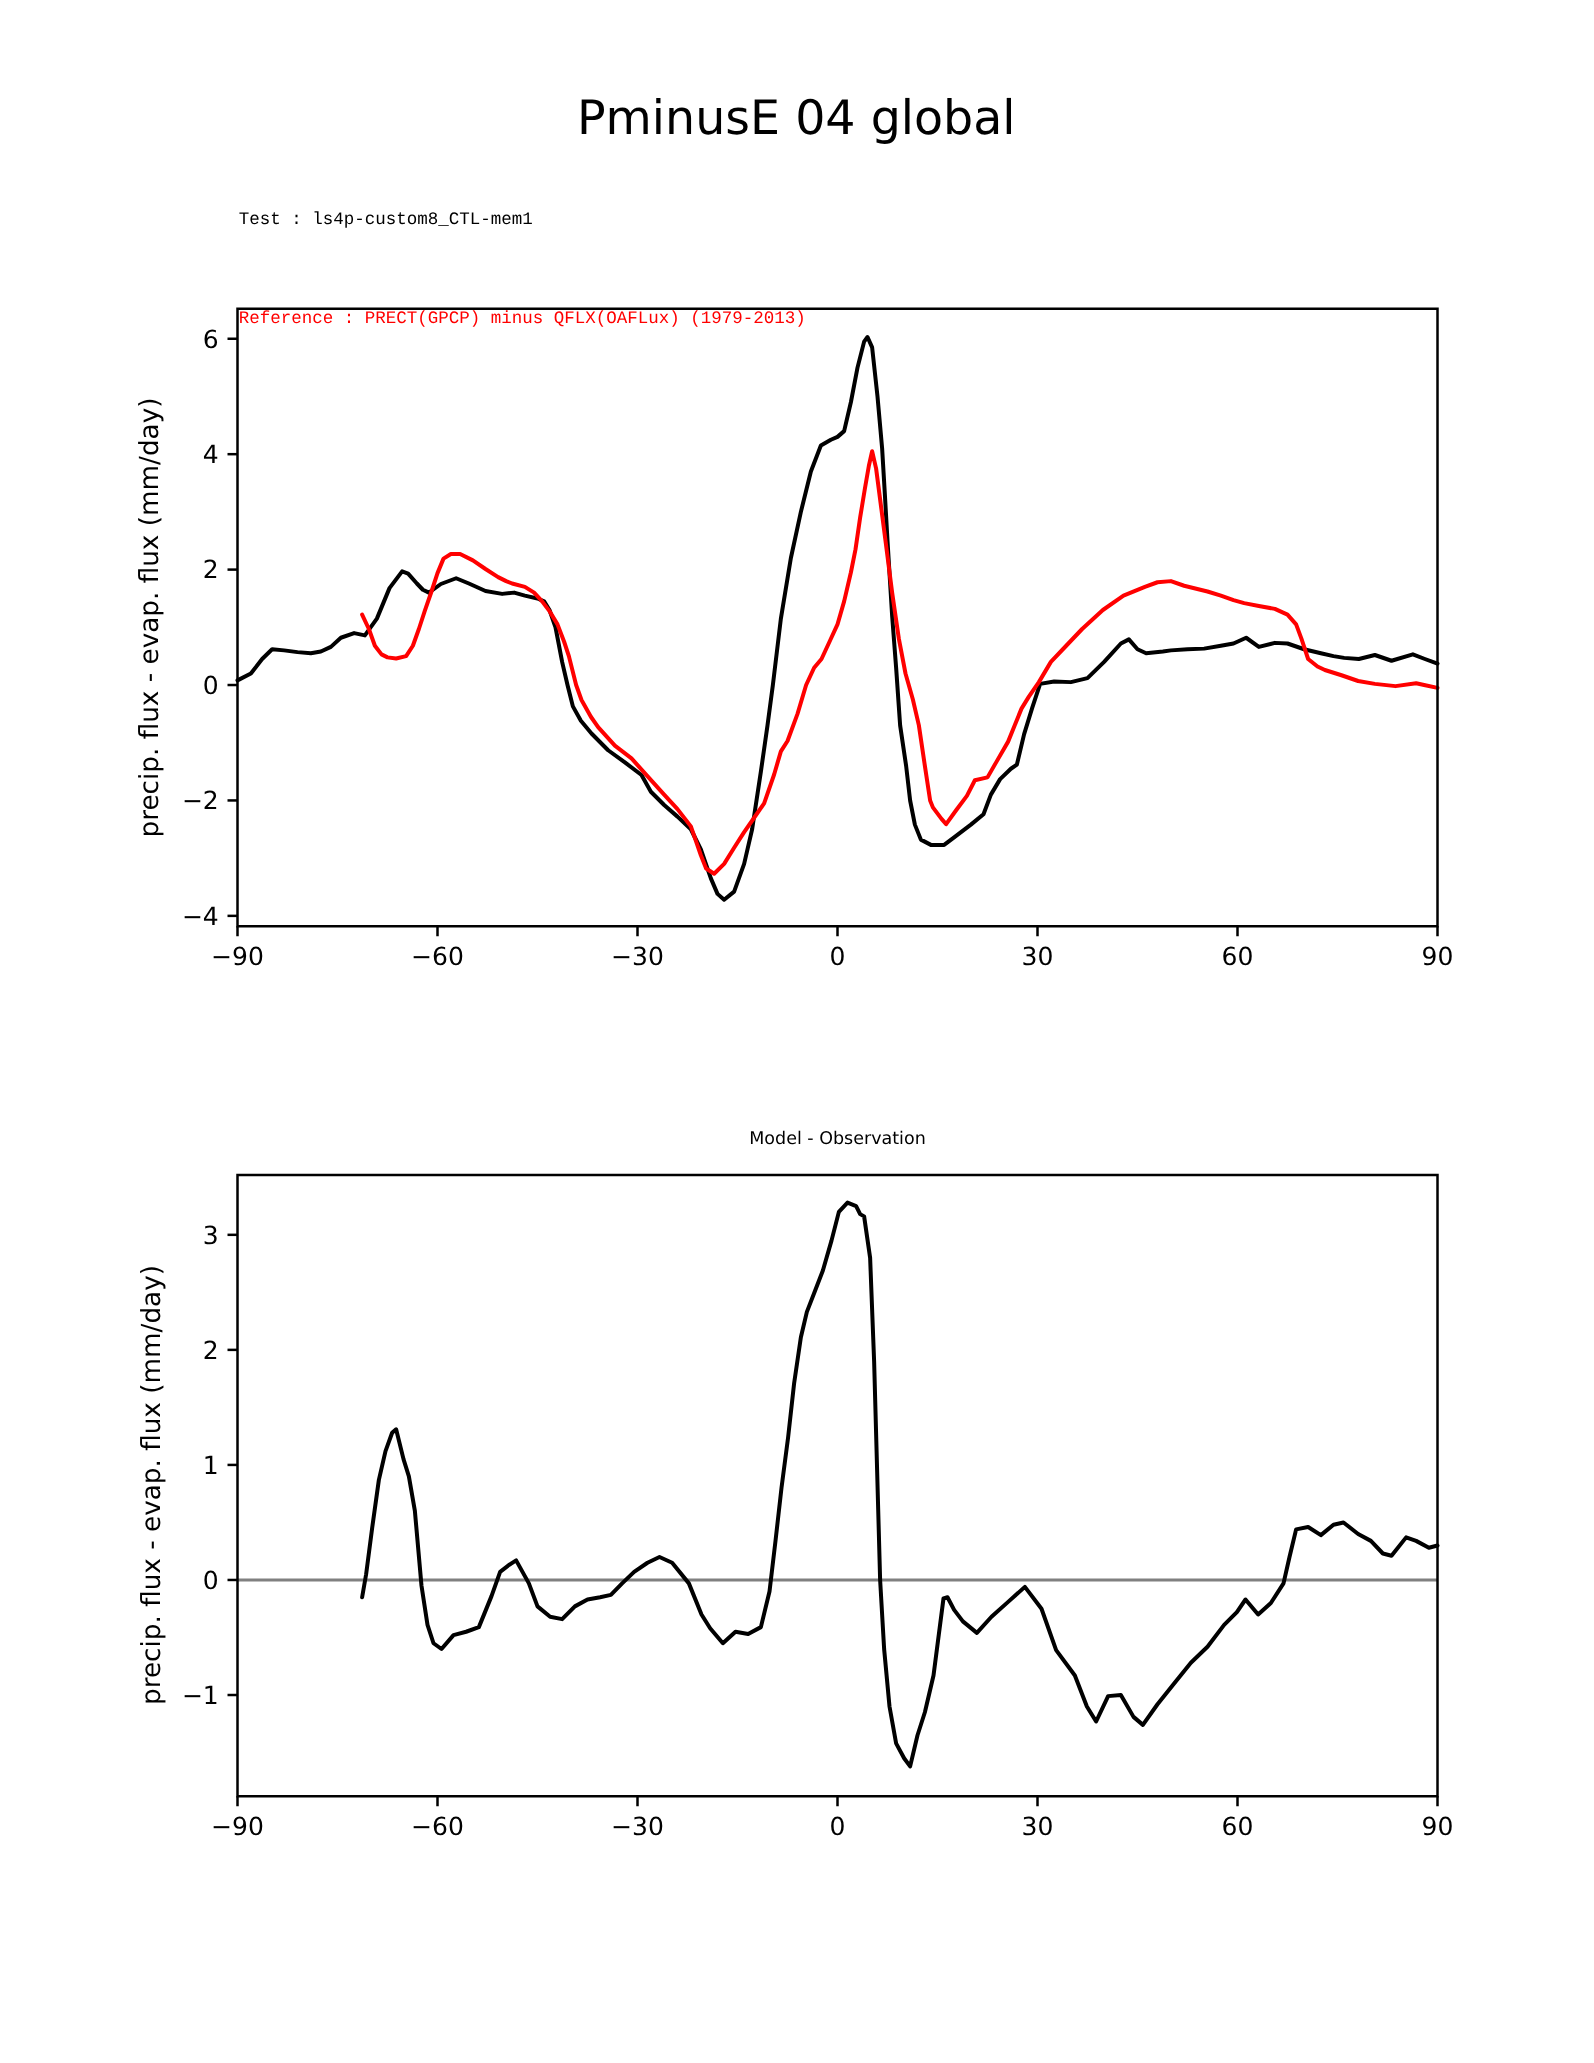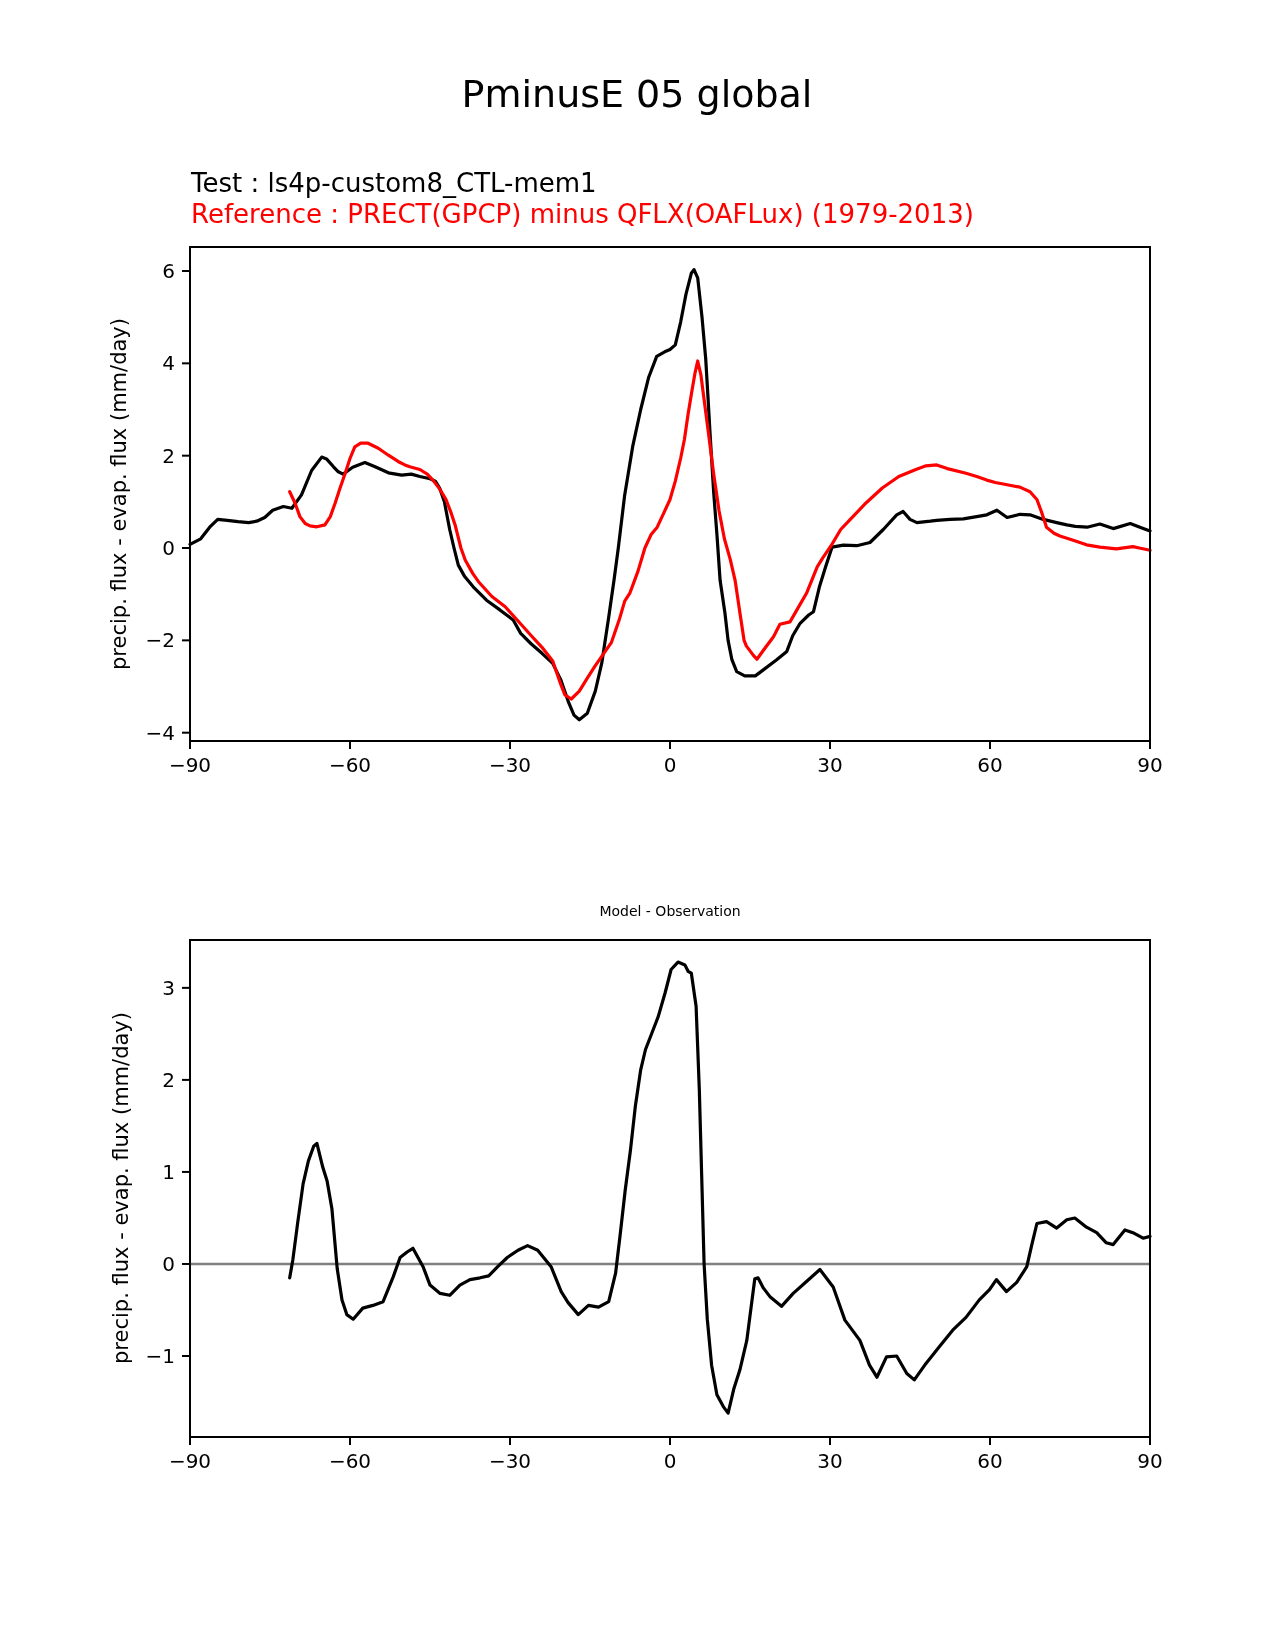--- a/index.html
+++ b/index.html
@@ -16,22 +16,23 @@
     position: absolute;
     left: 637px;
     top: 72px;
     transform: translateX(-50%);
     font-size: 38px;
     white-space: nowrap;
   }
   .legend-line {
     position: absolute;
     left: 191px;
-    font-size: 26px;
+    font-size: 14px;
     white-space: nowrap;
+    font-family: Liberation Mono, monospace;
   }
   #legend-test { top: 168px; }
   #legend-ref  { top: 199px; }
   .axes-title {
     position: absolute;
     left: 670px;
     top: 903px;
     transform: translateX(-50%);
     font-size: 14px;
     white-space: nowrap;
@@ -49,24 +50,24 @@
     font-family: "DejaVu Sans", "Liberation Sans", sans-serif;
     font-size: 20px;
     fill: #000000;
   }
 </style>
 </head>
 <body>
 
 <div id="figure">
 
-  <div class="suptitle">PminusE 05 global</div>
+  <div class="suptitle">PminusE 04 global</div>
 
   <div id="legend-test" class="legend-line" style="color: rgb(0, 0, 0);">Test : ls4p-custom8_CTL-mem1</div>
-  <div id="legend-ref" class="legend-line" style="color: rgb(255, 0, 0);">Reference : PRECT(GPCP) minus QFLX(OAFLux) (1979-2013)</div>
+  <div id="legend-ref" class="legend-line" style="color: rgb(255, 0, 0); margin-top: 48px;">Reference : PRECT(GPCP) minus QFLX(OAFLux) (1979-2013)</div>
 
   <div id="ylabel-top" class="ylabel">precip. flux - evap. flux (mm/day)</div>
   <div id="ylabel-bottom" class="ylabel">precip. flux - evap. flux (mm/day)</div>
 
   <div class="axes-title">Model - Observation</div>
 
   <svg id="plots" width="1275" height="1650" viewBox="0 0 1275 1650">
     <g id="plot-top">
         <polyline points="190.0,544.3 200.7,538.8 209.7,527.2 217.7,519.4 227.3,520.3 238.0,521.7 248.7,522.6 256.7,521.2 264.7,517.5 272.7,510.2 283.3,506.5 291.9,508.3 301.5,494.9 311.6,470.5 321.7,457.1 326.5,458.9 333.5,466.8 338.3,471.8 343.1,474.1 352.7,467.2 364.9,462.6 375.1,466.8 388.4,472.8 401.7,475.1 411.3,474.1 419.9,476.5 430.0,478.8 435.3,481.1 439.6,488.0 444.4,501.8 449.7,529.5 454.0,548.0 458.3,565.1 464.7,576.6 473.2,586.8 486.5,600.2 499.9,609.9 513.2,620.0 520.7,633.4 531.3,644.0 542.0,653.3 552.7,663.4 560.7,679.6 568.7,702.7 574.0,715.1 579.3,719.8 587.3,713.3 595.3,691.1 601.7,663.4 608.7,617.3 614.0,580.3 618.3,548.0 624.7,494.9 632.7,446.4 640.7,409.5 648.7,377.2 656.7,356.4 664.7,351.8 670.0,349.5 675.3,344.9 680.7,321.8 686.0,294.1 691.3,273.3 694.0,269.6 697.7,277.9 702.0,317.2 705.7,358.7 707.9,395.7 710.0,432.6 713.7,492.6 716.9,534.2 720.1,580.3 724.9,612.7 728.1,640.4 731.9,659.7 736.7,671.7 744.7,675.9 755.3,675.9 763.3,669.9 776.7,659.7 786.8,651.4 792.7,635.7 800.1,623.3 808.7,615.0 813.5,611.7 819.3,587.3 825.7,566.5 832.1,547.1 843.3,545.2 856.7,545.7 870.0,542.5 883.3,529.5 896.7,514.8 903.1,511.5 910.0,519.4 916.9,522.6 930.3,521.2 936.7,520.3 950.0,519.4 963.3,518.9 976.7,516.6 986.8,514.8 996.9,510.2 1007.1,517.5 1019.9,514.3 1030.0,514.8 1043.3,519.4 1056.7,522.6 1066.8,524.9 1075.3,526.3 1087.1,527.2 1099.9,524.0 1113.2,528.6 1130.3,523.5 1139.9,527.2 1150.0,530.9" fill="none" stroke="#000000" stroke-width="3.2" stroke-linejoin="round" stroke-linecap="round"></polyline>
         <polyline points="289.7,491.7 295.1,503.2 299.9,516.6 305.2,523.5 310.0,525.9 316.9,526.8 324.9,524.9 330.3,516.6 335.1,503.2 339.9,488.5 345.2,473.2 350.0,458.5 354.8,446.9 360.7,443.2 368.1,443.2 378.3,448.3 388.4,455.2 398.5,461.7 404.9,464.9 409.7,466.8 419.9,469.5 427.3,474.1 433.7,481.1 439.6,488.9 446.0,499.5 451.3,513.4 455.1,524.9 460.9,548.0 465.2,560.0 472.7,573.4 478.5,581.7 491.9,596.5 505.2,606.7 520.1,623.3 531.3,635.7 542.0,647.3 552.7,661.1 560.7,684.2 564.9,694.8 571.3,699.0 579.3,691.1 587.3,678.2 595.3,665.7 603.3,654.2 611.3,642.7 619.3,619.6 624.7,601.1 630.0,592.8 638.0,571.1 644.9,548.0 651.3,534.2 657.2,527.2 663.6,513.4 670.0,499.5 675.3,481.1 680.7,458.0 684.4,439.5 688.1,414.1 691.9,391.0 695.1,372.6 697.7,361.0 700.9,374.9 703.6,395.7 708.4,432.6 713.7,474.1 719.1,511.1 724.4,538.8 730.3,559.6 735.1,580.3 739.9,612.7 744.1,640.4 746.3,645.9 753.2,655.1 756.9,659.3 764.9,648.2 773.5,636.7 779.9,624.2 790.0,621.9 796.9,609.9 806.5,593.3 817.2,566.9 823.1,557.3 831.1,545.7 840.7,529.5 850.3,519.4 865.7,503.2 882.3,488.0 898.8,476.5 915.9,469.5 926.0,465.8 936.7,464.9 947.3,468.6 966.0,473.2 976.7,476.5 986.8,480.1 995.3,482.5 1007.1,484.8 1019.9,487.1 1030.0,491.7 1036.9,499.5 1041.2,511.1 1046.5,527.2 1054.0,533.2 1059.9,536.0 1073.2,540.2 1086.5,544.8 1099.9,547.1 1116.4,548.9 1132.9,546.6 1139.3,548.0 1150.0,550.3" fill="none" stroke="#ff0000" stroke-width="3.2" stroke-linejoin="round" stroke-linecap="round"></polyline>

